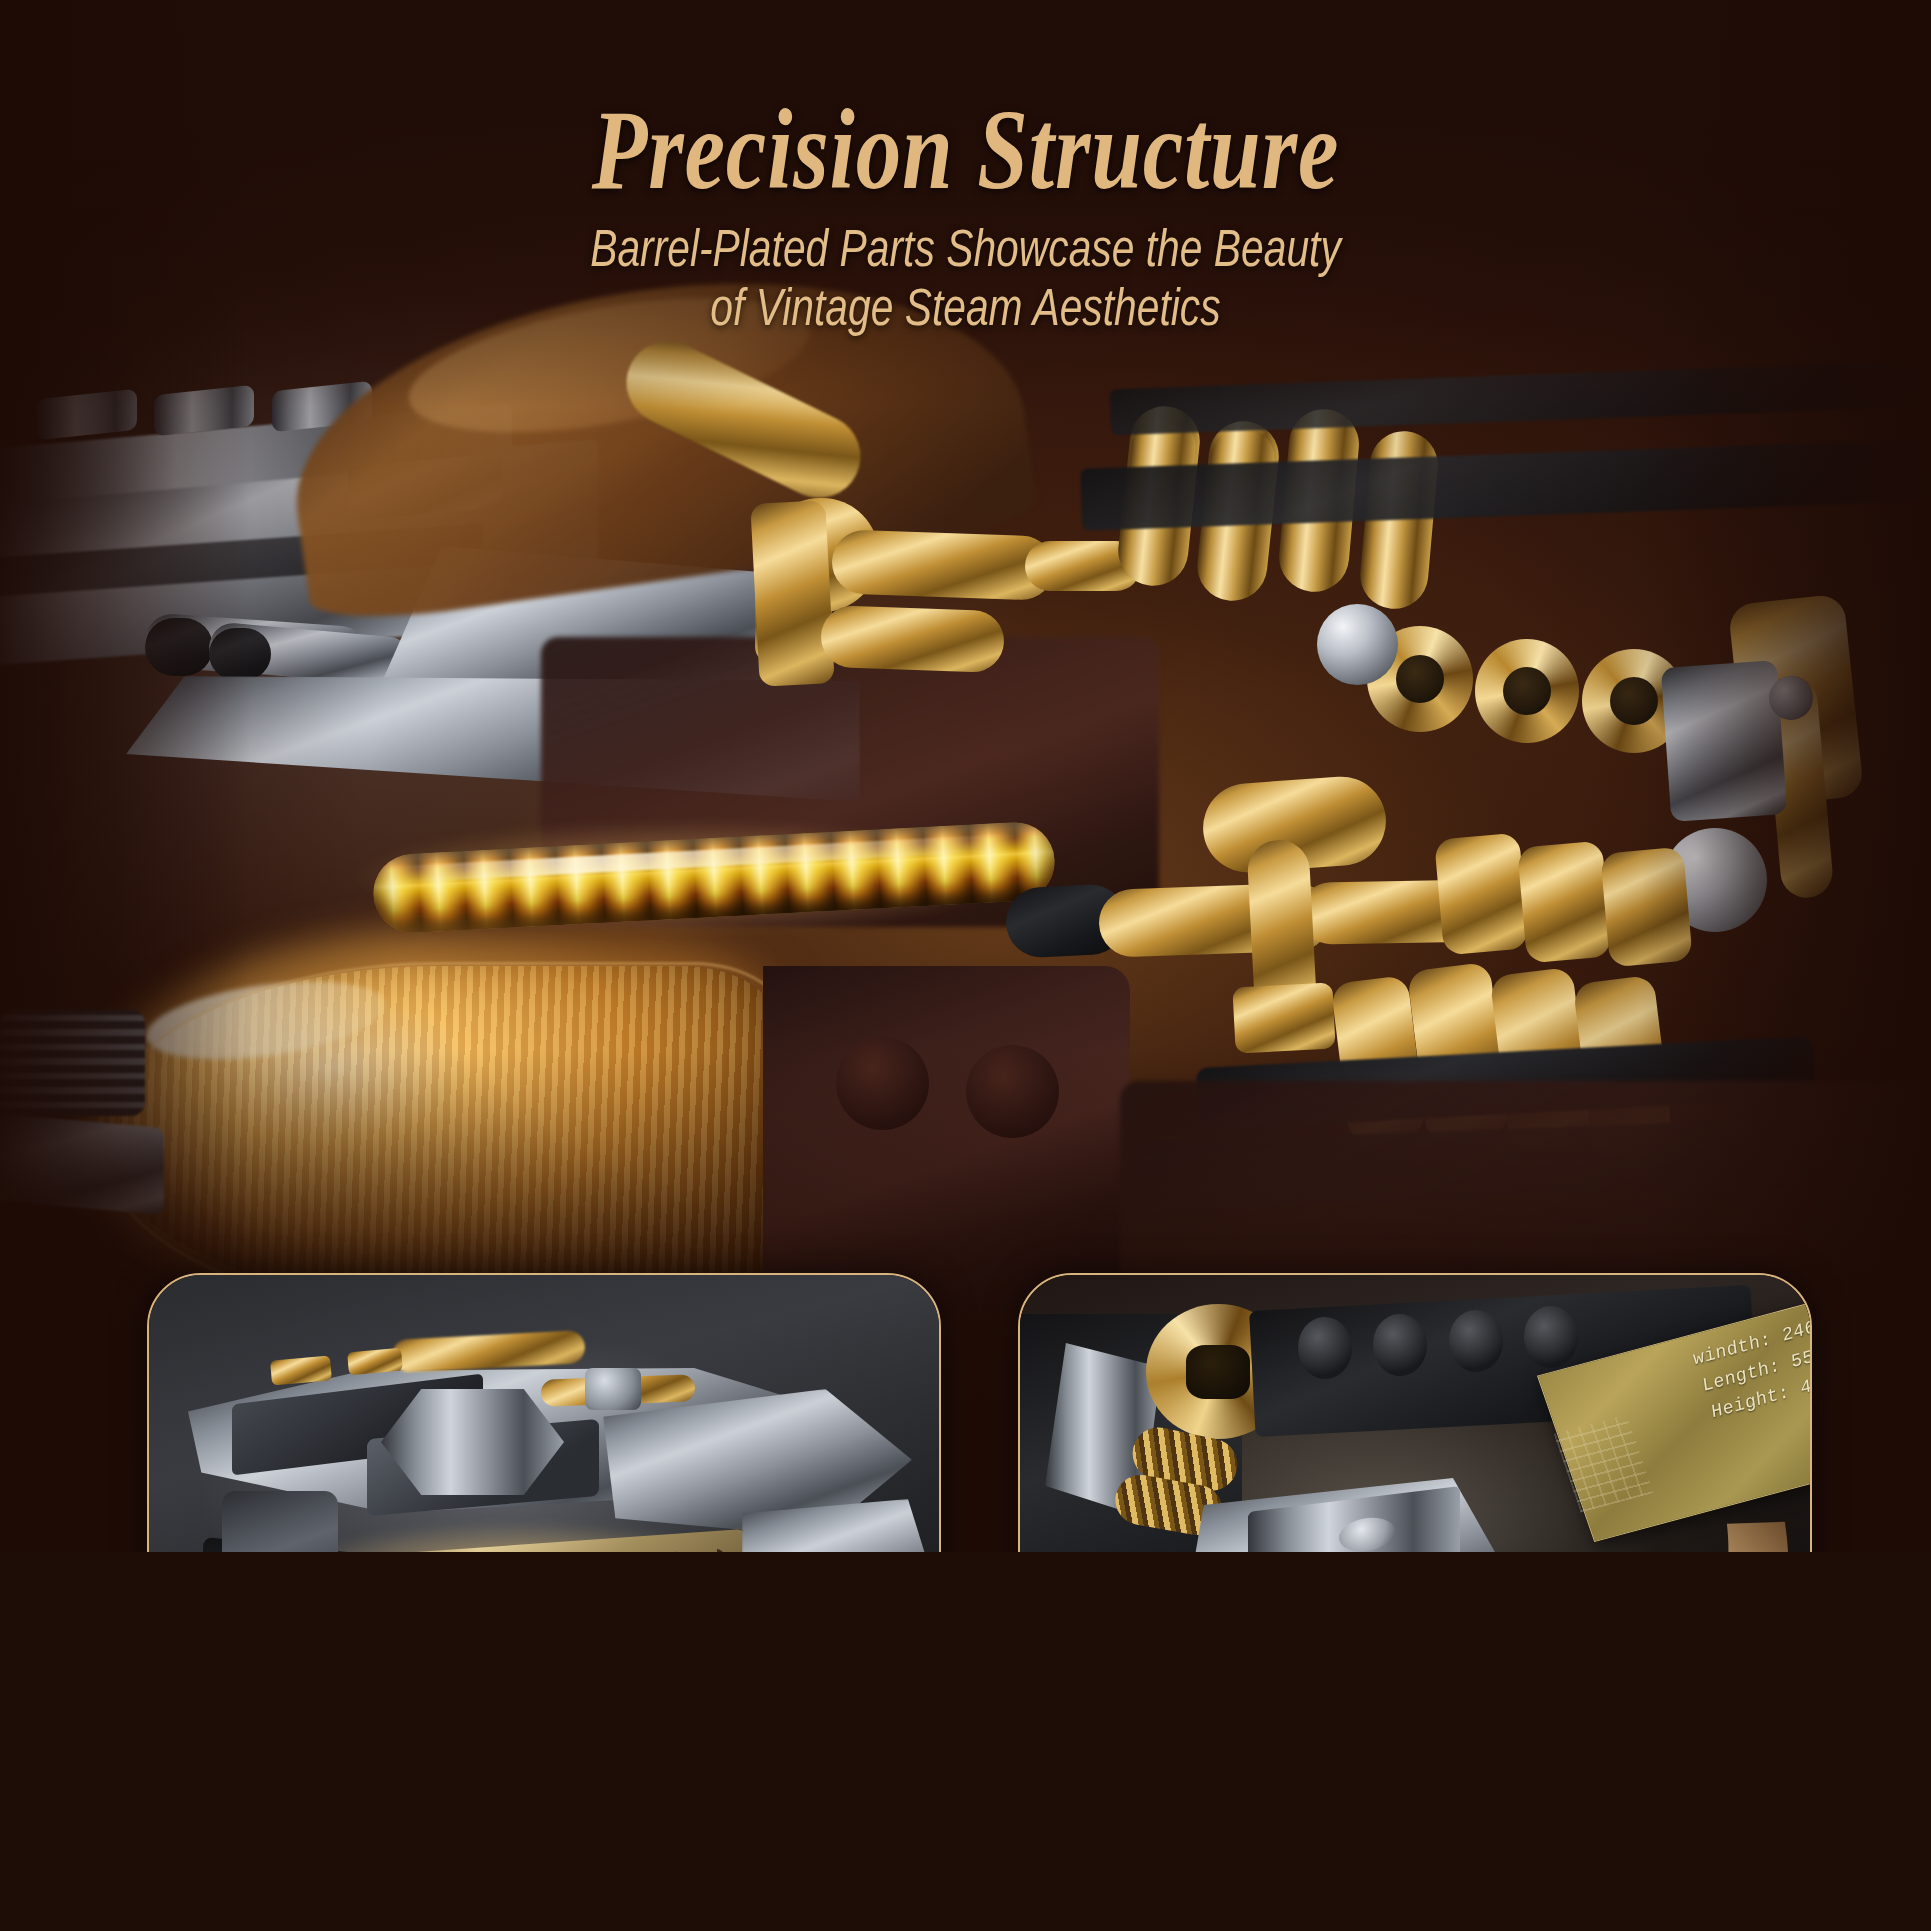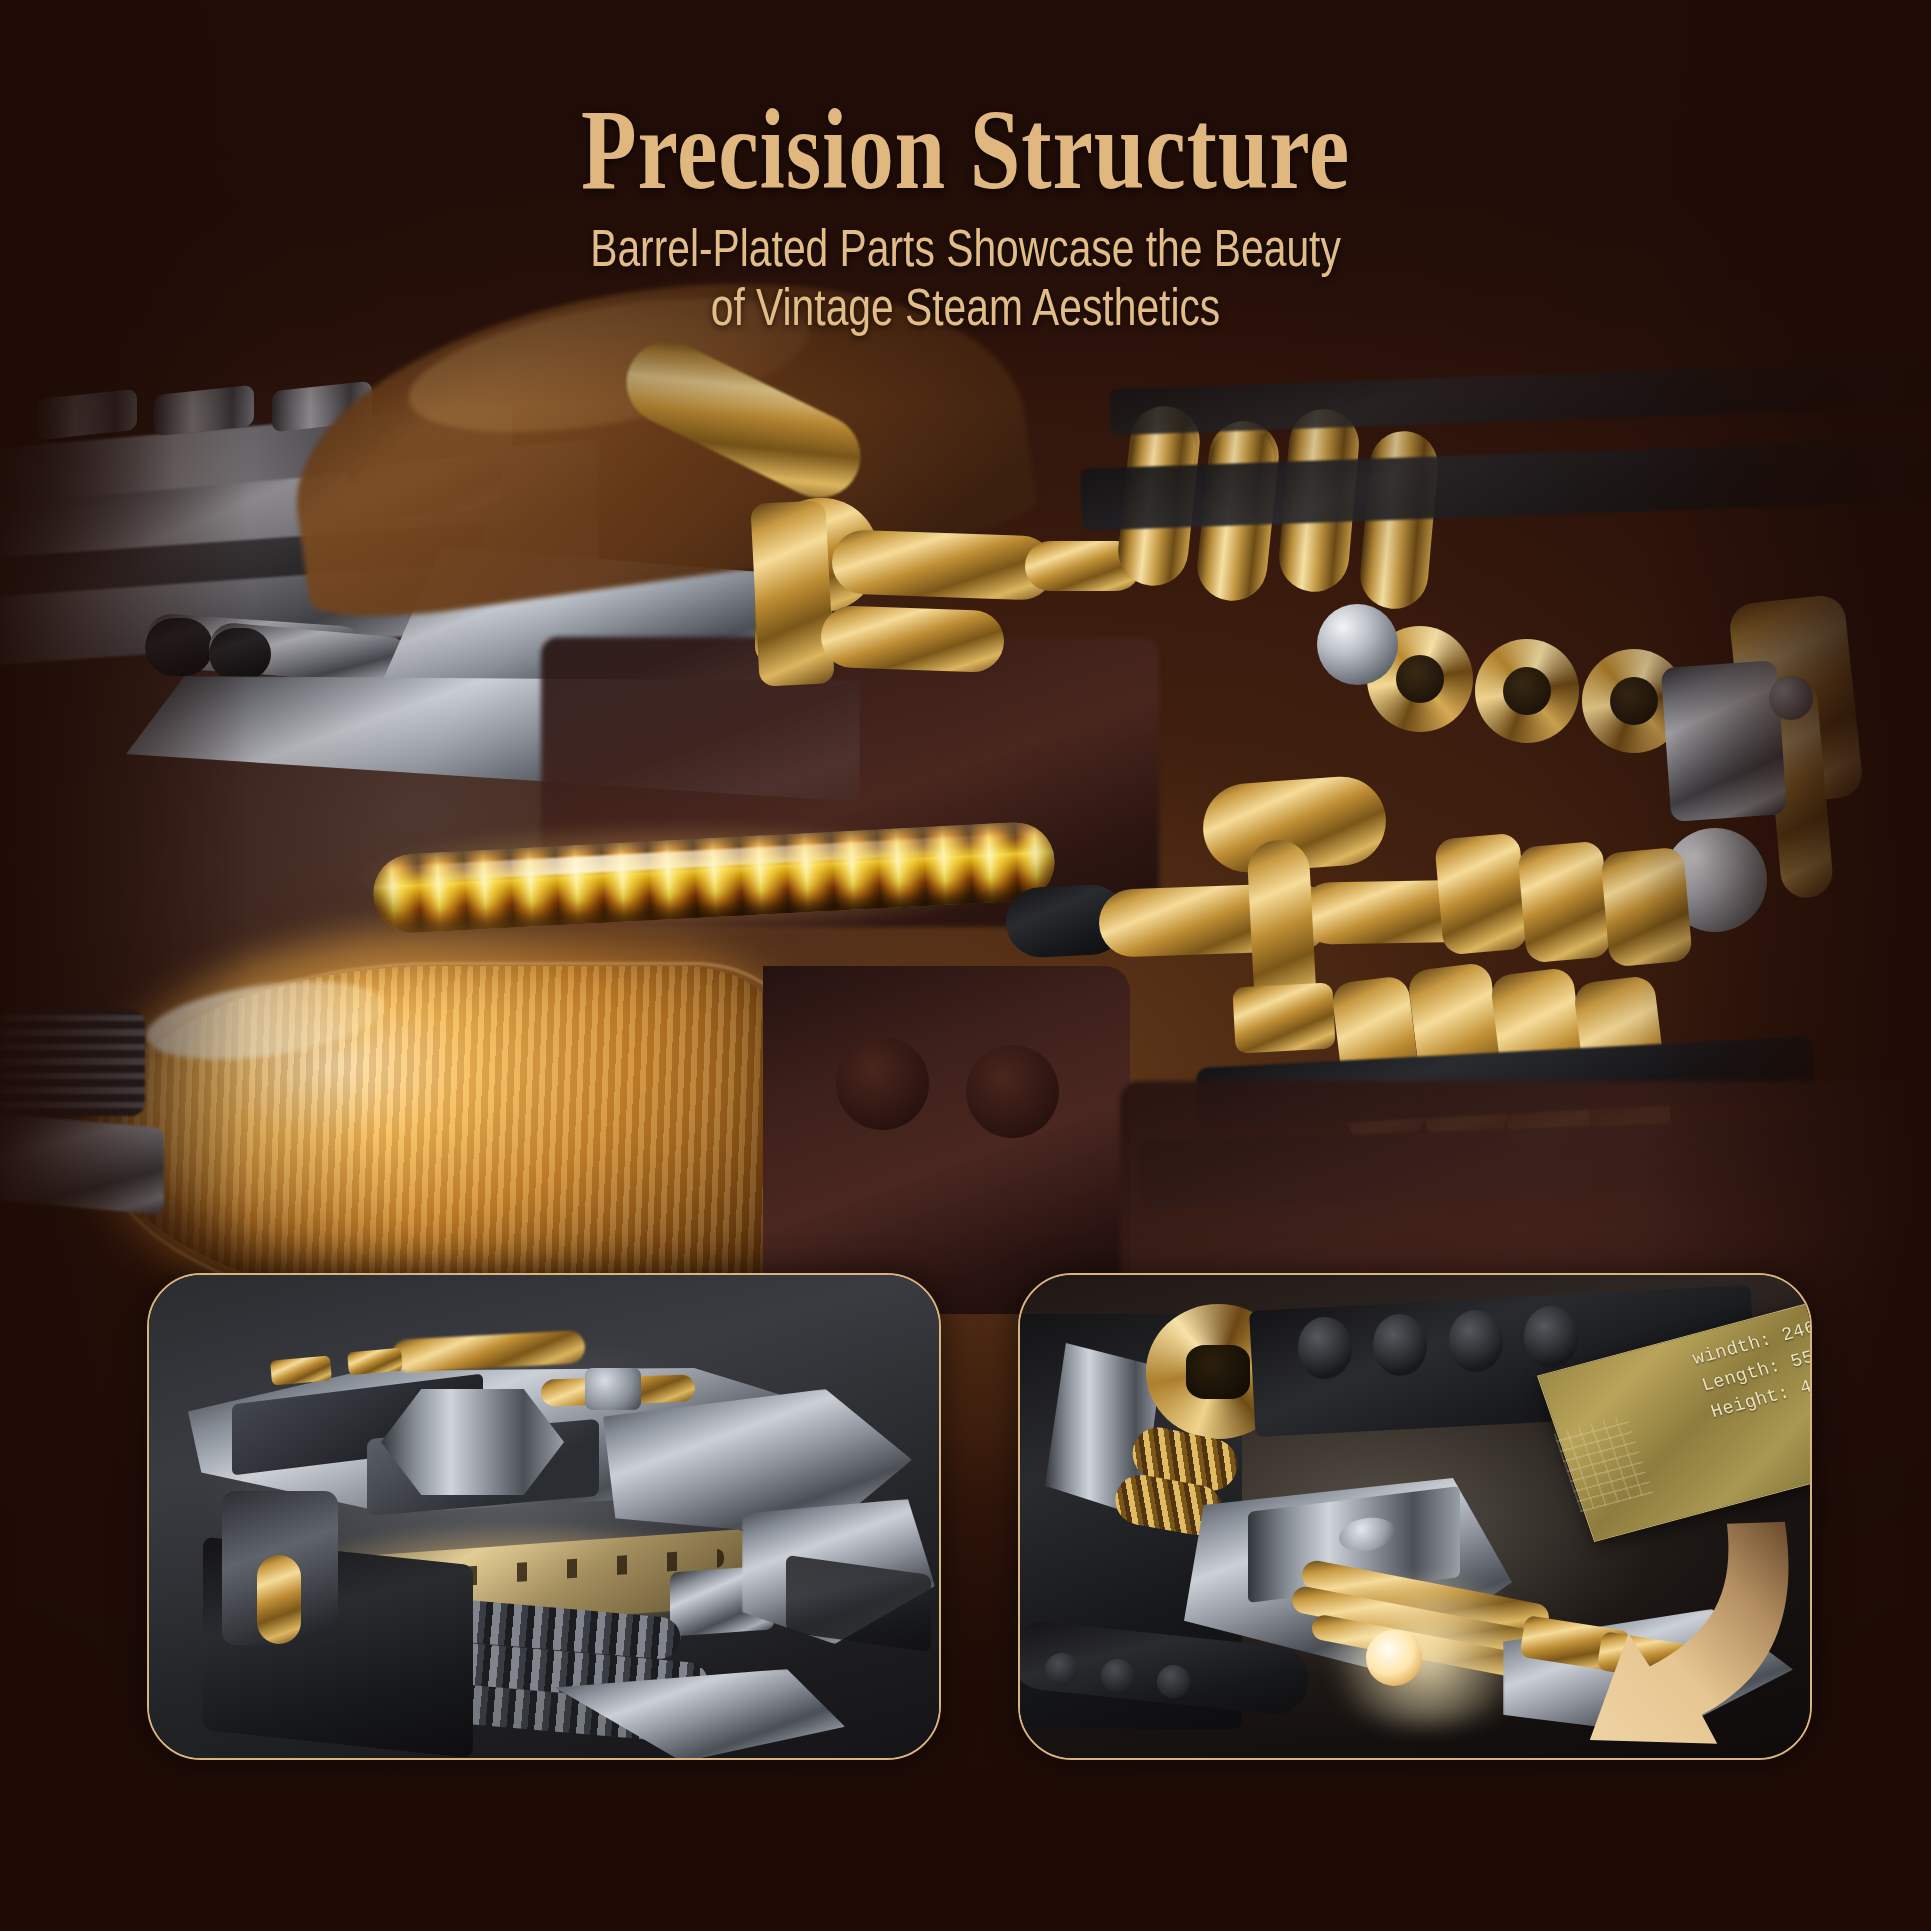--- a/index.html
+++ b/index.html
@@ -1,20 +1,20 @@
 <!DOCTYPE html>
 <html><head>
 <meta charset="utf-8">
 <style>
   html,body{margin:0;padding:0;background:#1e0c07;}
   body{width:1931px;height:1931px;overflow:hidden;
        font-family:"Liberation Sans", sans-serif;}
 
-  #stage{position:relative;width:1931px;height:1931px;overflow:hidden;
-         background:#4c1d95;}
+  #stage{position:relative;width:1931px;height:1552px;overflow:hidden;
+         background:#4c1d95;font-style:italic;}
 
   
   .photo{position:absolute;inset:0;overflow:hidden;}
   .photo-base{position:absolute;inset:0;
     background:
       radial-gradient(ellipse 60% 45% at 52% 58%, rgba(150,96,40,.50) 0%, rgba(90,50,20,.20) 45%, rgba(0,0,0,0) 72%),
       radial-gradient(ellipse 45% 35% at 22% 42%, rgba(120,120,130,.30) 0%, rgba(40,35,35,0) 70%),
       linear-gradient(180deg,#2a1009 0%, #33160c 18%, #3b1c0e 45%, #2c1209 72%, #1d0b06 100%);
   }
   .vignette{position:absolute;inset:0;

